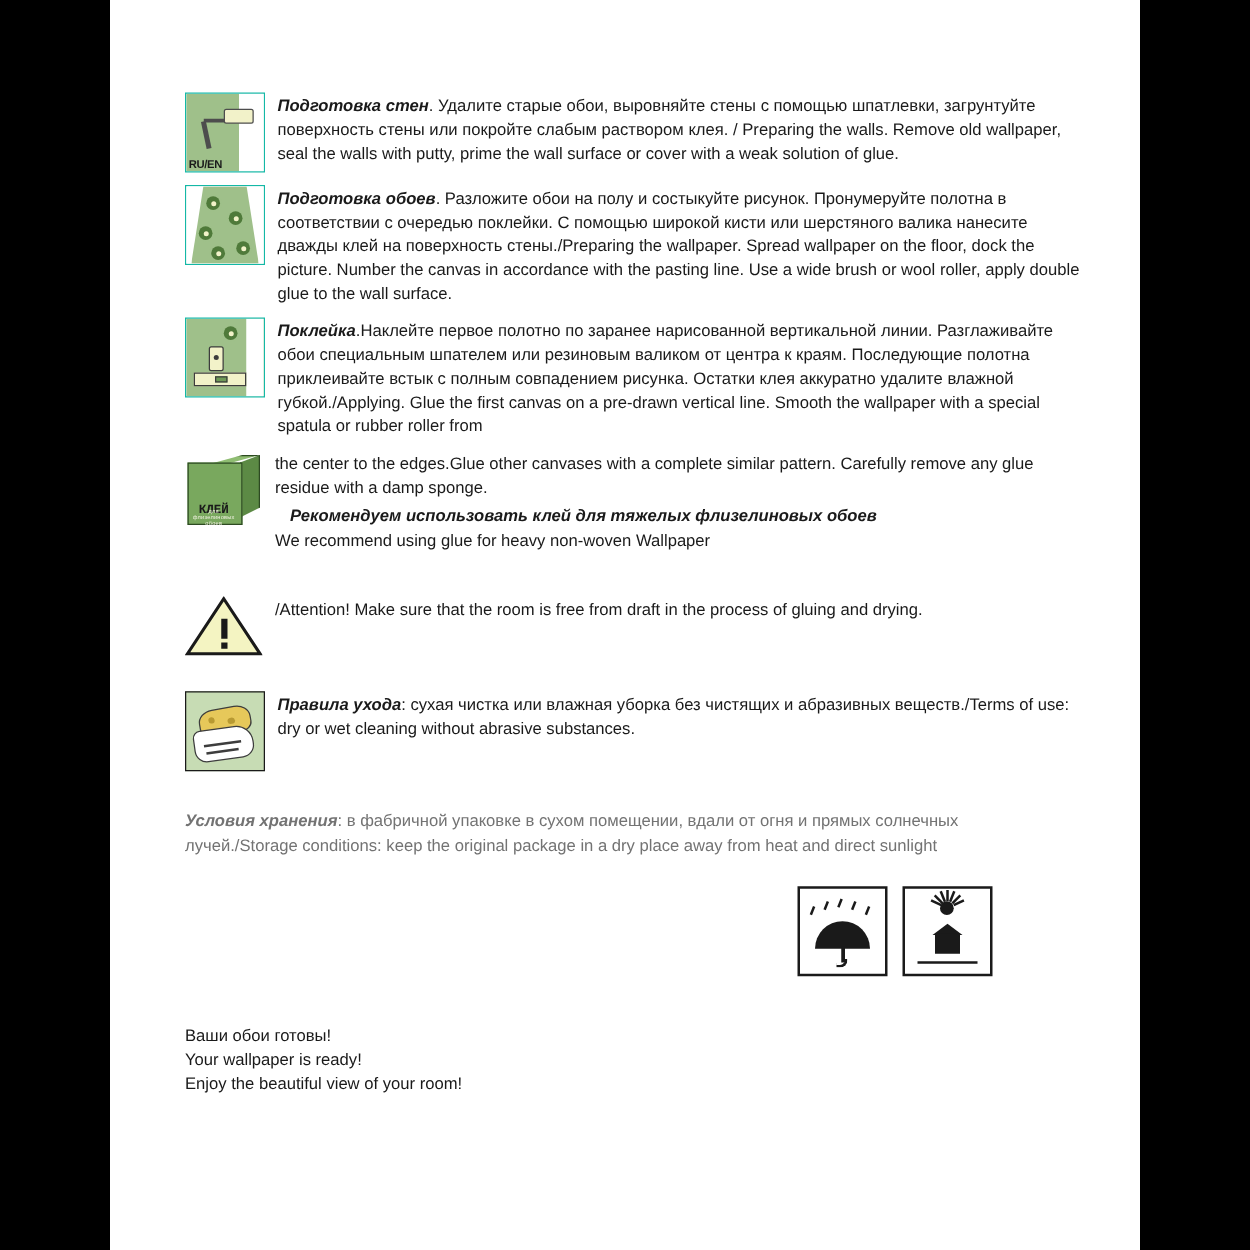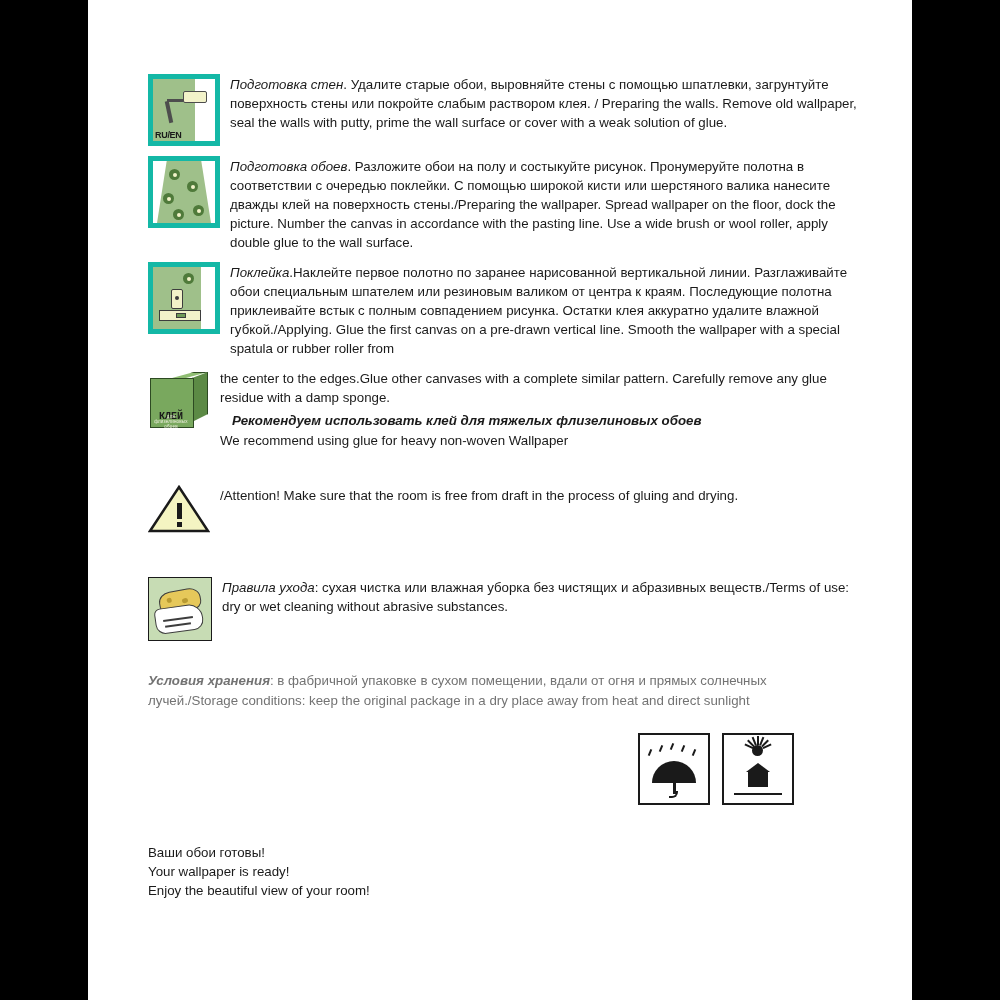--- a/index.html
+++ b/index.html
@@ -31,38 +31,38 @@
   
   .step {
     display: flex;
     align-items: flex-start;
     margin-bottom: 10px;
   }
   .icon-box {
     width: 62px;
     height: 62px;
     flex: 0 0 62px;
-    border: 5px solid #14b8a6;
+    border: 1px solid #14b8a6;
     background: #ffffff;
     margin-right: 10px;
     position: relative;
     overflow: hidden;
   }
   .icon-box.noborder {
     border: none;
   }
   .step-text {
     font-size: 13.3px;
     line-height: 19px;
     color: #1a1a1a;
     padding-top: 1px;
   }
   .step-text .ru-title {
     font-style: italic;
-    font-weight: normal;
+    font-weight: bold;
   }
   .step-text .body {
     font-style: normal;
   }
 
   
   .i1-wall {
     position: absolute;
     left: 0; top: 0; right: 0; bottom: 0;
     background: linear-gradient(to right, #9fc08a 0 68%, #ffffff 68% 100%);
@@ -256,21 +256,21 @@
     position: absolute;
     left: 28.5px; top: 37px;
     width: 5px; height: 5px;
     background: #1a1a1a;
   }
 
   
   .care-row {
     display: flex;
     align-items: flex-start;
-    margin-top: 42px;
+    margin-top: 26px;
   }
   .sponge-box {
     width: 62px; height: 62px;
     flex: 0 0 62px;
     border: 1px solid #1a1a1a;
     background: #c7dcb4;
     margin-right: 10px;
     position: relative;
     overflow: hidden;
   }

